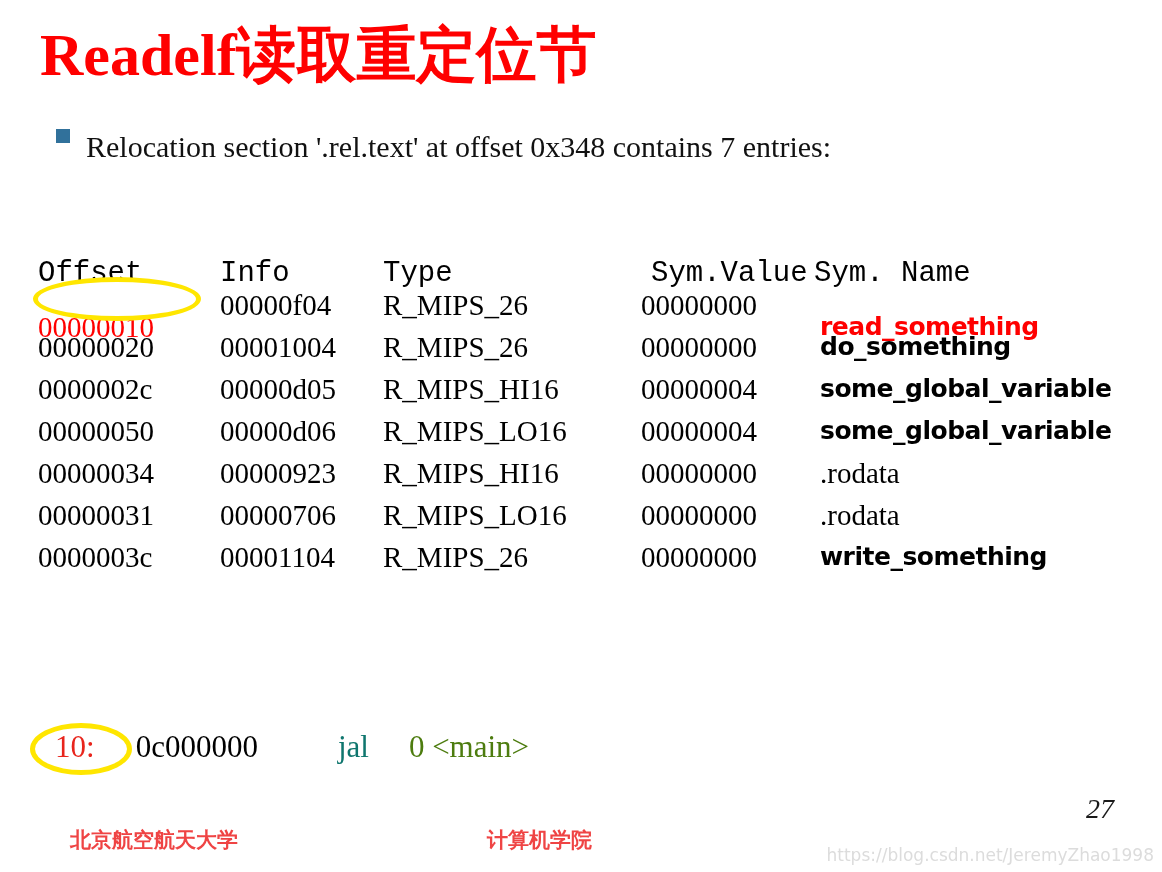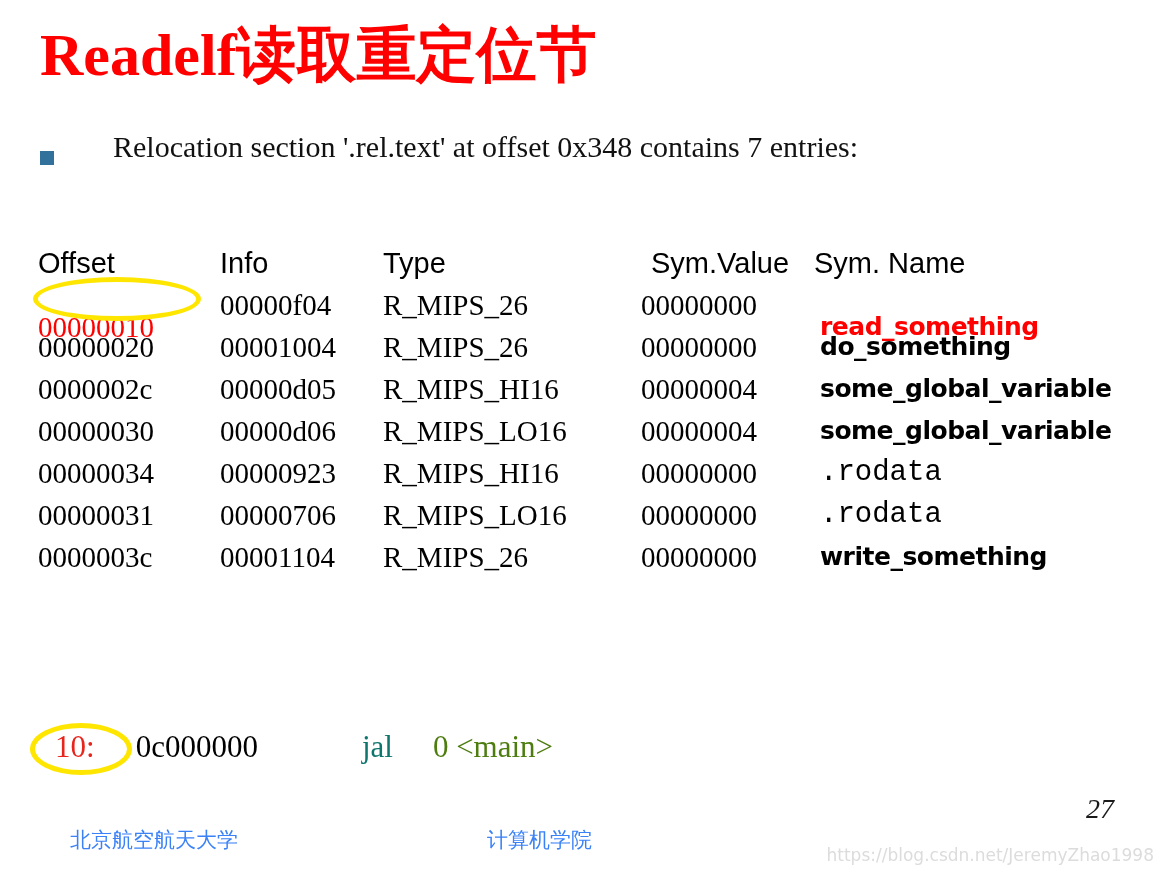--- a/index.html
+++ b/index.html
@@ -26,26 +26,25 @@
     font-size: 60px;
     line-height: 74px;
     color: #ff0000;
     white-space: nowrap;
     letter-spacing: 0px;
   }
 
   
   #bullet-row {
     position: absolute;
-    left: 40px;
+    left: 56px;
     top: 129px;
     display: flex;
-    align-items: flex-end;
-    white-space: nowrap;
-    gap: 43px;
+    align-items: flex-start;
+    white-space: nowrap;
   }
   #bullet-marker {
     width: 14px;
     height: 14px;
     background: #31719b;
     margin-right: 16px;
     flex: none;
   }
   #bullet-text {
     font-family: "Liberation Serif", "DejaVu Serif", serif;
@@ -77,35 +76,36 @@
   .col-offset { left: 0px; }
   .col-info   { left: 182px; }
   .col-type   { left: 345px; }
   .col-value  { left: 603px; }
   .col-name   { left: 782px; }
 
   .serifcol {
     font-family: "Liberation Serif", "DejaVu Serif", serif;
   }
   .header-row .col {
-    font-family: Liberation Sans, sans-serif;
+    font-family: Liberation Mono, monospace;
     font-size: 29px;
+    margin-top: 11px;
   }
   .header-row .col-value { left: 613px; }
   .header-row .col-name  { left: 776px; }
 
   .symname-bold {
     font-family: "DejaVu Sans", "Liberation Sans", sans-serif;
     font-weight: bold;
     font-size: 25px;
     line-height: 40px;
     letter-spacing: -0.5px;
   }
   .symname-plain {
-    font-family: Liberation Mono, monospace;
+    font-family: Liberation Serif, serif;
     font-size: 29px;
     line-height: 40px;
   }
   .red { color: #ff0000; margin-top: 22px; }
 
   
   #offset-ellipse {
     position: absolute;
     left: 33px;
     top: 277px;
@@ -126,21 +126,21 @@
     font-family: "Liberation Serif", "DejaVu Serif", serif;
     font-size: 31px;
     line-height: 40px;
   }
   #disasm-addr {
     color: #e8251c;
     margin-right: 41px;
   }
   #disasm-bytes {
     color: #000000;
-    margin-right: 104px;
+    margin-right: 80px;
   }
   #disasm-mnemonic {
     color: #0f766e;
     margin-right: 40px;
   }
   #disasm-operand {
     color: #4d7c0f;
   }
   #disasm-ellipse {
     position: absolute;
@@ -153,22 +153,23 @@
     box-sizing: border-box;
     pointer-events: none;
   }
 
   
   .footer-text {
     position: absolute;
     font-family: "DejaVu Sans", "Liberation Sans", sans-serif;
     font-size: 21px;
     line-height: 28px;
-    color: #3b82f6;
-    white-space: nowrap;
+    color: #ef4444;
+    white-space: nowrap;
+    font-weight: bold;
   }
   #footer-university { left: 70px;  top: 826px; }
   #footer-school     { left: 487px; top: 826px; }
   #page-number {
     position: absolute;
     right: 48px;
     top: 792px;
     font-family: "Liberation Serif", "DejaVu Serif", serif;
     font-style: italic;
     font-size: 28px;
@@ -224,21 +225,21 @@
 
   <div class="reloc-row">
     <span class="col col-offset serifcol">0000002c</span>
     <span class="col col-info serifcol">00000d05</span>
     <span class="col col-type serifcol">R_MIPS_HI16</span>
     <span class="col col-value serifcol">00000004</span>
     <span class="col col-name symname-bold">some_global_variable</span>
   </div>
 
   <div class="reloc-row">
-    <span class="col col-offset serifcol">00000030</span>
+    <span class="col col-offset serifcol">00000050</span>
     <span class="col col-info serifcol">00000d06</span>
     <span class="col col-type serifcol">R_MIPS_LO16</span>
     <span class="col col-value serifcol">00000004</span>
     <span class="col col-name symname-bold">some_global_variable</span>
   </div>
 
   <div class="reloc-row">
     <span class="col col-offset serifcol">00000034</span>
     <span class="col col-info serifcol">00000923</span>
     <span class="col col-type serifcol">R_MIPS_HI16</span>

